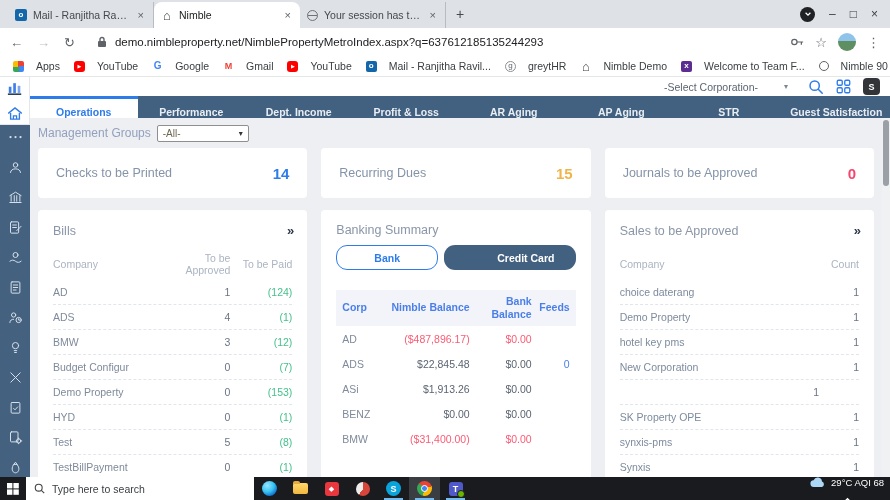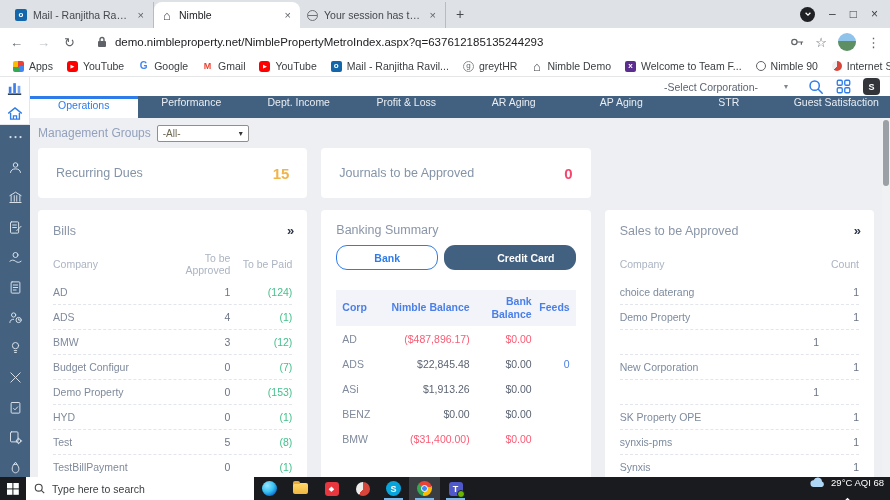--- a/index.html
+++ b/index.html
@@ -22,21 +22,21 @@
   #media-btn svg{display:block;}
   .winctl{font-size:12px;color:#3c4043;cursor:pointer;}
   #toolbar{position:absolute;top:28px;left:0;width:890px;height:28px;background:#fff;display:flex;align-items:center;padding:0 10px;gap:14px;}
   .navglyph{font-size:13px;color:#5f6368;cursor:pointer;}
   .navglyph.disabled{color:#bdc1c6;}
   #urlbox{flex:1;display:flex;align-items:center;gap:8px;height:22px;padding:0 8px;}
   #url-text{font-size:11.5px;color:#202124;white-space:nowrap;overflow:hidden;}
   #toolbar-right{display:flex;align-items:center;gap:11px;}
   #avatar-toolbar{width:18px;height:18px;border-radius:50%;background:linear-gradient(#8fc3ea 45%,#5d8f62 45%);cursor:pointer;}
   #bookbar{position:absolute;top:56px;left:0;width:890px;height:21px;background:#fff;border-bottom:1px solid #e4e6e8;display:flex;align-items:center;padding:0 8px;gap:4px;}
-  .bm{display:flex;align-items:center;gap:5px;font-size:10.5px;color:#3c4043;padding:1px 5px;border-radius:8px;cursor:pointer;white-space:nowrap;}
+  .bm{display:flex;align-items:center;gap:12px;font-size:10.5px;color:#3c4043;padding:1px 5px;border-radius:8px;cursor:pointer;white-space:nowrap;}
   .bm-ico{width:11px;height:11px;display:inline-flex;align-items:center;justify-content:center;font-size:9px;line-height:1;flex:0 0 auto;}
   .ico-apps{background:conic-gradient(#ea4335 0 25%,#4285f4 0 50%,#34a853 0 75%,#fbbc04 0);border-radius:2px;}
   .ico-youtube{background:#f00;border-radius:3px;color:#fff;}
   .ico-youtube::before{content:"▶";font-size:5px;}
   .ico-google::before{content:"G";color:#4285f4;font-weight:bold;font-size:10px;}
   .ico-gmail::before{content:"M";color:#ea4335;font-weight:bold;font-size:9px;}
   .ico-outlook{background:#1266a9;color:#fff;border-radius:2px;}
   .ico-outlook::before{content:"o";font-weight:bold;font-size:8px;}
   .ico-greythr{border:1px solid #8a8f94;border-radius:50%;color:#5f6368;}
   .ico-greythr::before{content:"g";font-size:8px;}
@@ -51,21 +51,21 @@
   #app{position:absolute;top:77px;left:0;width:890px;height:400px;background:#edeff3;overflow:hidden;}
   #sidebar{position:absolute;left:0;top:0;width:30px;height:400px;background:#44617f;}
   #sidebar-top{position:absolute;left:0;top:0;width:30px;height:48px;background:#fff;border-bottom:1px solid #e3e6ea;border-right:1px solid #e3e6ea;display:flex;flex-direction:column;align-items:center;justify-content:space-between;padding:4px 0 3px;}
   #side-icons{position:absolute;top:52px;left:0;width:30px;display:flex;flex-direction:column;align-items:center;gap:14px;}
   .side-ico{width:16px;height:16px;display:flex;align-items:center;justify-content:center;cursor:pointer;}
   #app-header{position:absolute;left:30px;top:0;width:860px;height:19px;background:#fff;display:flex;align-items:center;justify-content:flex-end;gap:12px;padding-right:10px;}
   #corp-select{display:flex;align-items:center;gap:26px;font-size:10.5px;color:#5b6472;cursor:pointer;margin-right:8px;}
   #corp-chevron{color:#7d8694;font-size:8px;}
   #avatar-app{width:17px;height:17px;border-radius:4px;background:#33343a;color:#fff;font-size:9px;font-weight:bold;display:flex;align-items:center;justify-content:center;cursor:pointer;}
   #navbar{position:absolute;left:30px;top:19px;width:860px;height:22px;background:#42607f;display:flex;}
-  .nav-tab{flex:1;display:flex;align-items:flex-start;justify-content:center;font-size:10.5px;font-weight:normal;color:#e9eef4;cursor:pointer;}
+  .nav-tab{flex:1;display:flex;align-items:flex-end;justify-content:center;font-size:10.5px;font-weight:bold;color:#e9eef4;cursor:pointer;}
   .nav-tab.active{background:#fff;color:#2e7cea;border-top:3px solid #2e7cea;}
   #content{position:absolute;left:30px;top:41px;width:852px;height:359px;padding:5px 8px 0 8px;}
   #filter-row{display:flex;align-items:center;gap:6px;height:20px;margin-bottom:5px;}
   #filter-label{font-size:12px;color:#93a1bd;}
   #filter-select{width:92px;height:17px;background:#fff;border:1px solid #8f8f8f;border-radius:2px;display:flex;align-items:center;justify-content:space-between;padding:0 5px;font-size:10px;color:#6b6651;cursor:pointer;}
   #filter-chevron{color:#333;font-size:8px;}
   .grid3{display:grid;grid-template-columns:1fr 1fr 1fr;gap:14px;}
   .card{background:#fff;border-radius:4px;}
   .sum-card{height:50px;display:flex;align-items:center;justify-content:space-between;padding:0 18px;margin-bottom:0;}
   .sum-title{font-size:12.5px;color:#8494a8;}
@@ -383,20 +383,24 @@
     <div id="filter-row">
       <span id="filter-label">Management Groups</span>
       <div id="filter-select">
         <span>-All-</span>
         <span id="filter-chevron">▾</span>
       </div>
     </div>
 
     <div class="grid3" id="mount-cards">
         <div class="card sum-card">
+    <span class="sum-title">Checks to be Printed</span>
+    <span class="sum-val" style="color: rgb(46, 124, 234);">14</span>
+  </div>
+        <div class="card sum-card">
     <span class="sum-title">Recurring Dues</span>
     <span class="sum-val" style="color: rgb(240, 180, 75);">15</span>
   </div>
         <div class="card sum-card">
     <span class="sum-title">Journals to be Approved</span>
     <span class="sum-val" style="color: rgb(245, 71, 110);">0</span>
   </div>
       </div>
 
     <div class="grid3" id="cards-row2">
@@ -515,20 +519,21 @@
         <div id="mount-sales">
             <div class="t-row sales-grid">
     <span class="cell-sco">choice daterang</span>
     <span class="cell-num">1</span>
   </div>
             <div class="t-row sales-grid">
     <span class="cell-sco">Demo Property</span>
     <span class="cell-num">1</span>
   </div>
             <div class="t-row sales-grid">
+    <span class="cell-sco">hotel key pms</span>
     <span class="cell-num">1</span>
   </div>
             <div class="t-row sales-grid">
     <span class="cell-sco">New Corporation</span>
     <span class="cell-num">1</span>
   </div>
             <div class="t-row sales-grid">
     <span class="cell-num">1</span>
   </div>
             <div class="t-row sales-grid">

